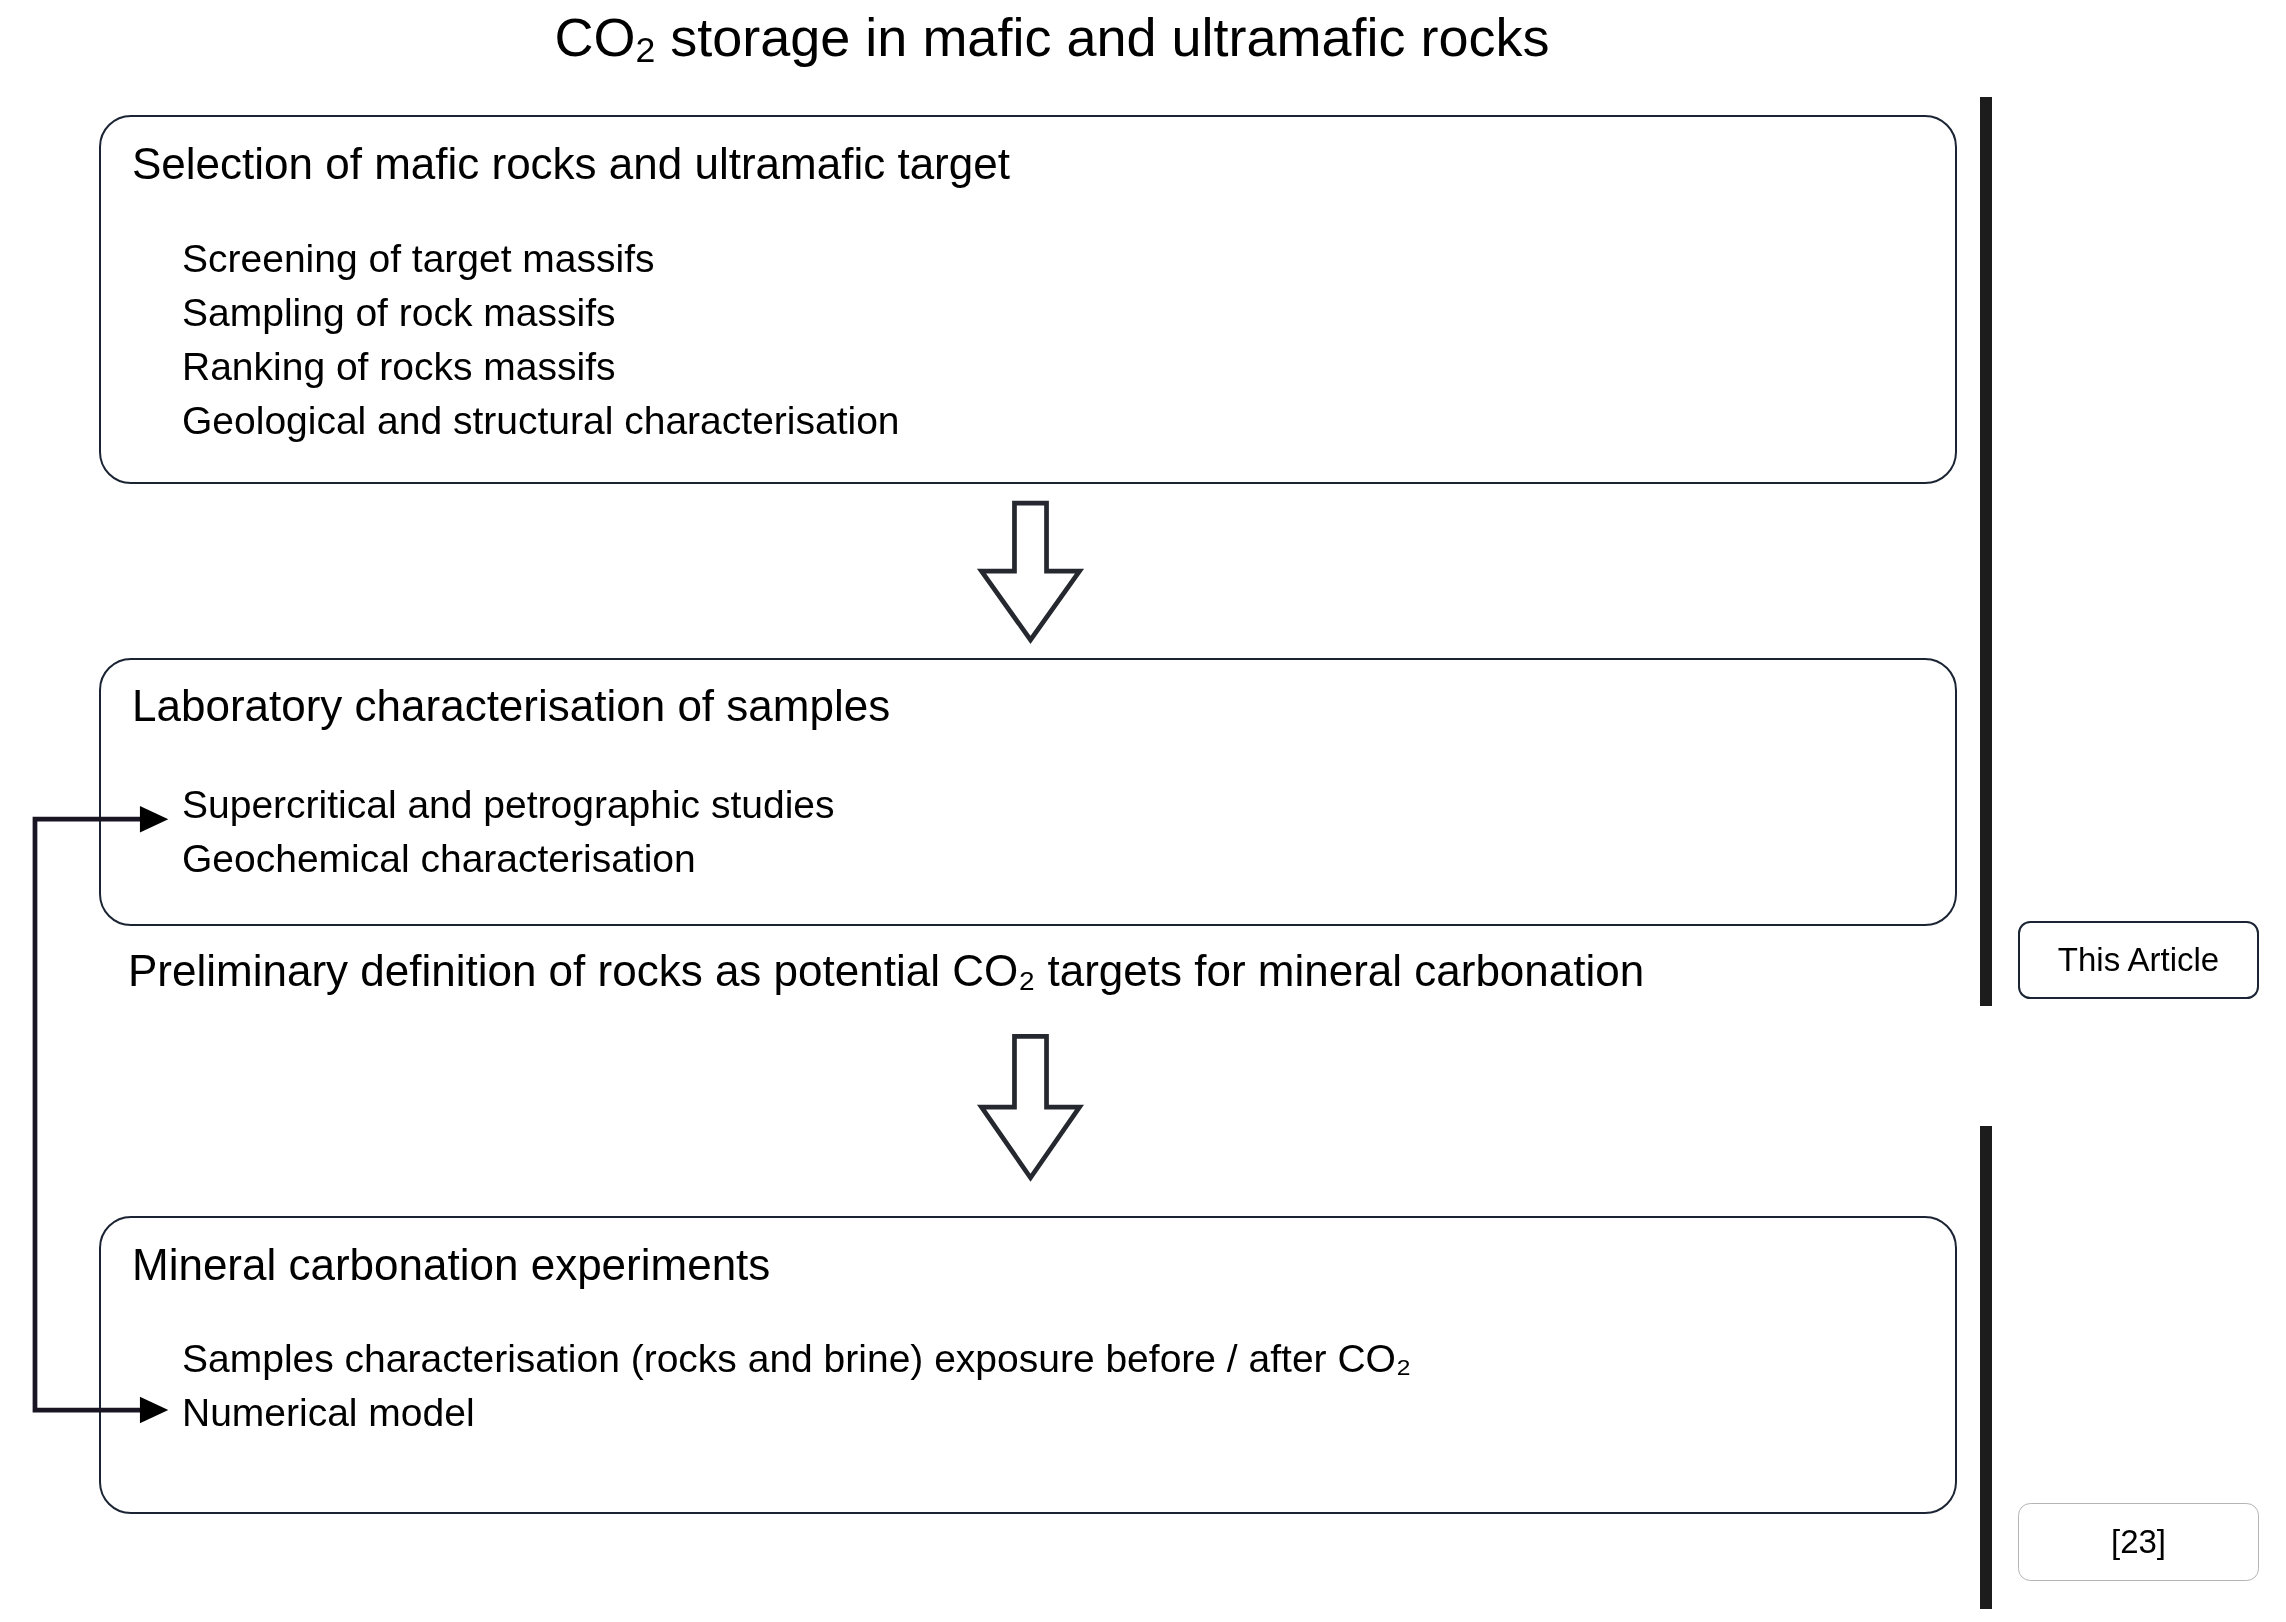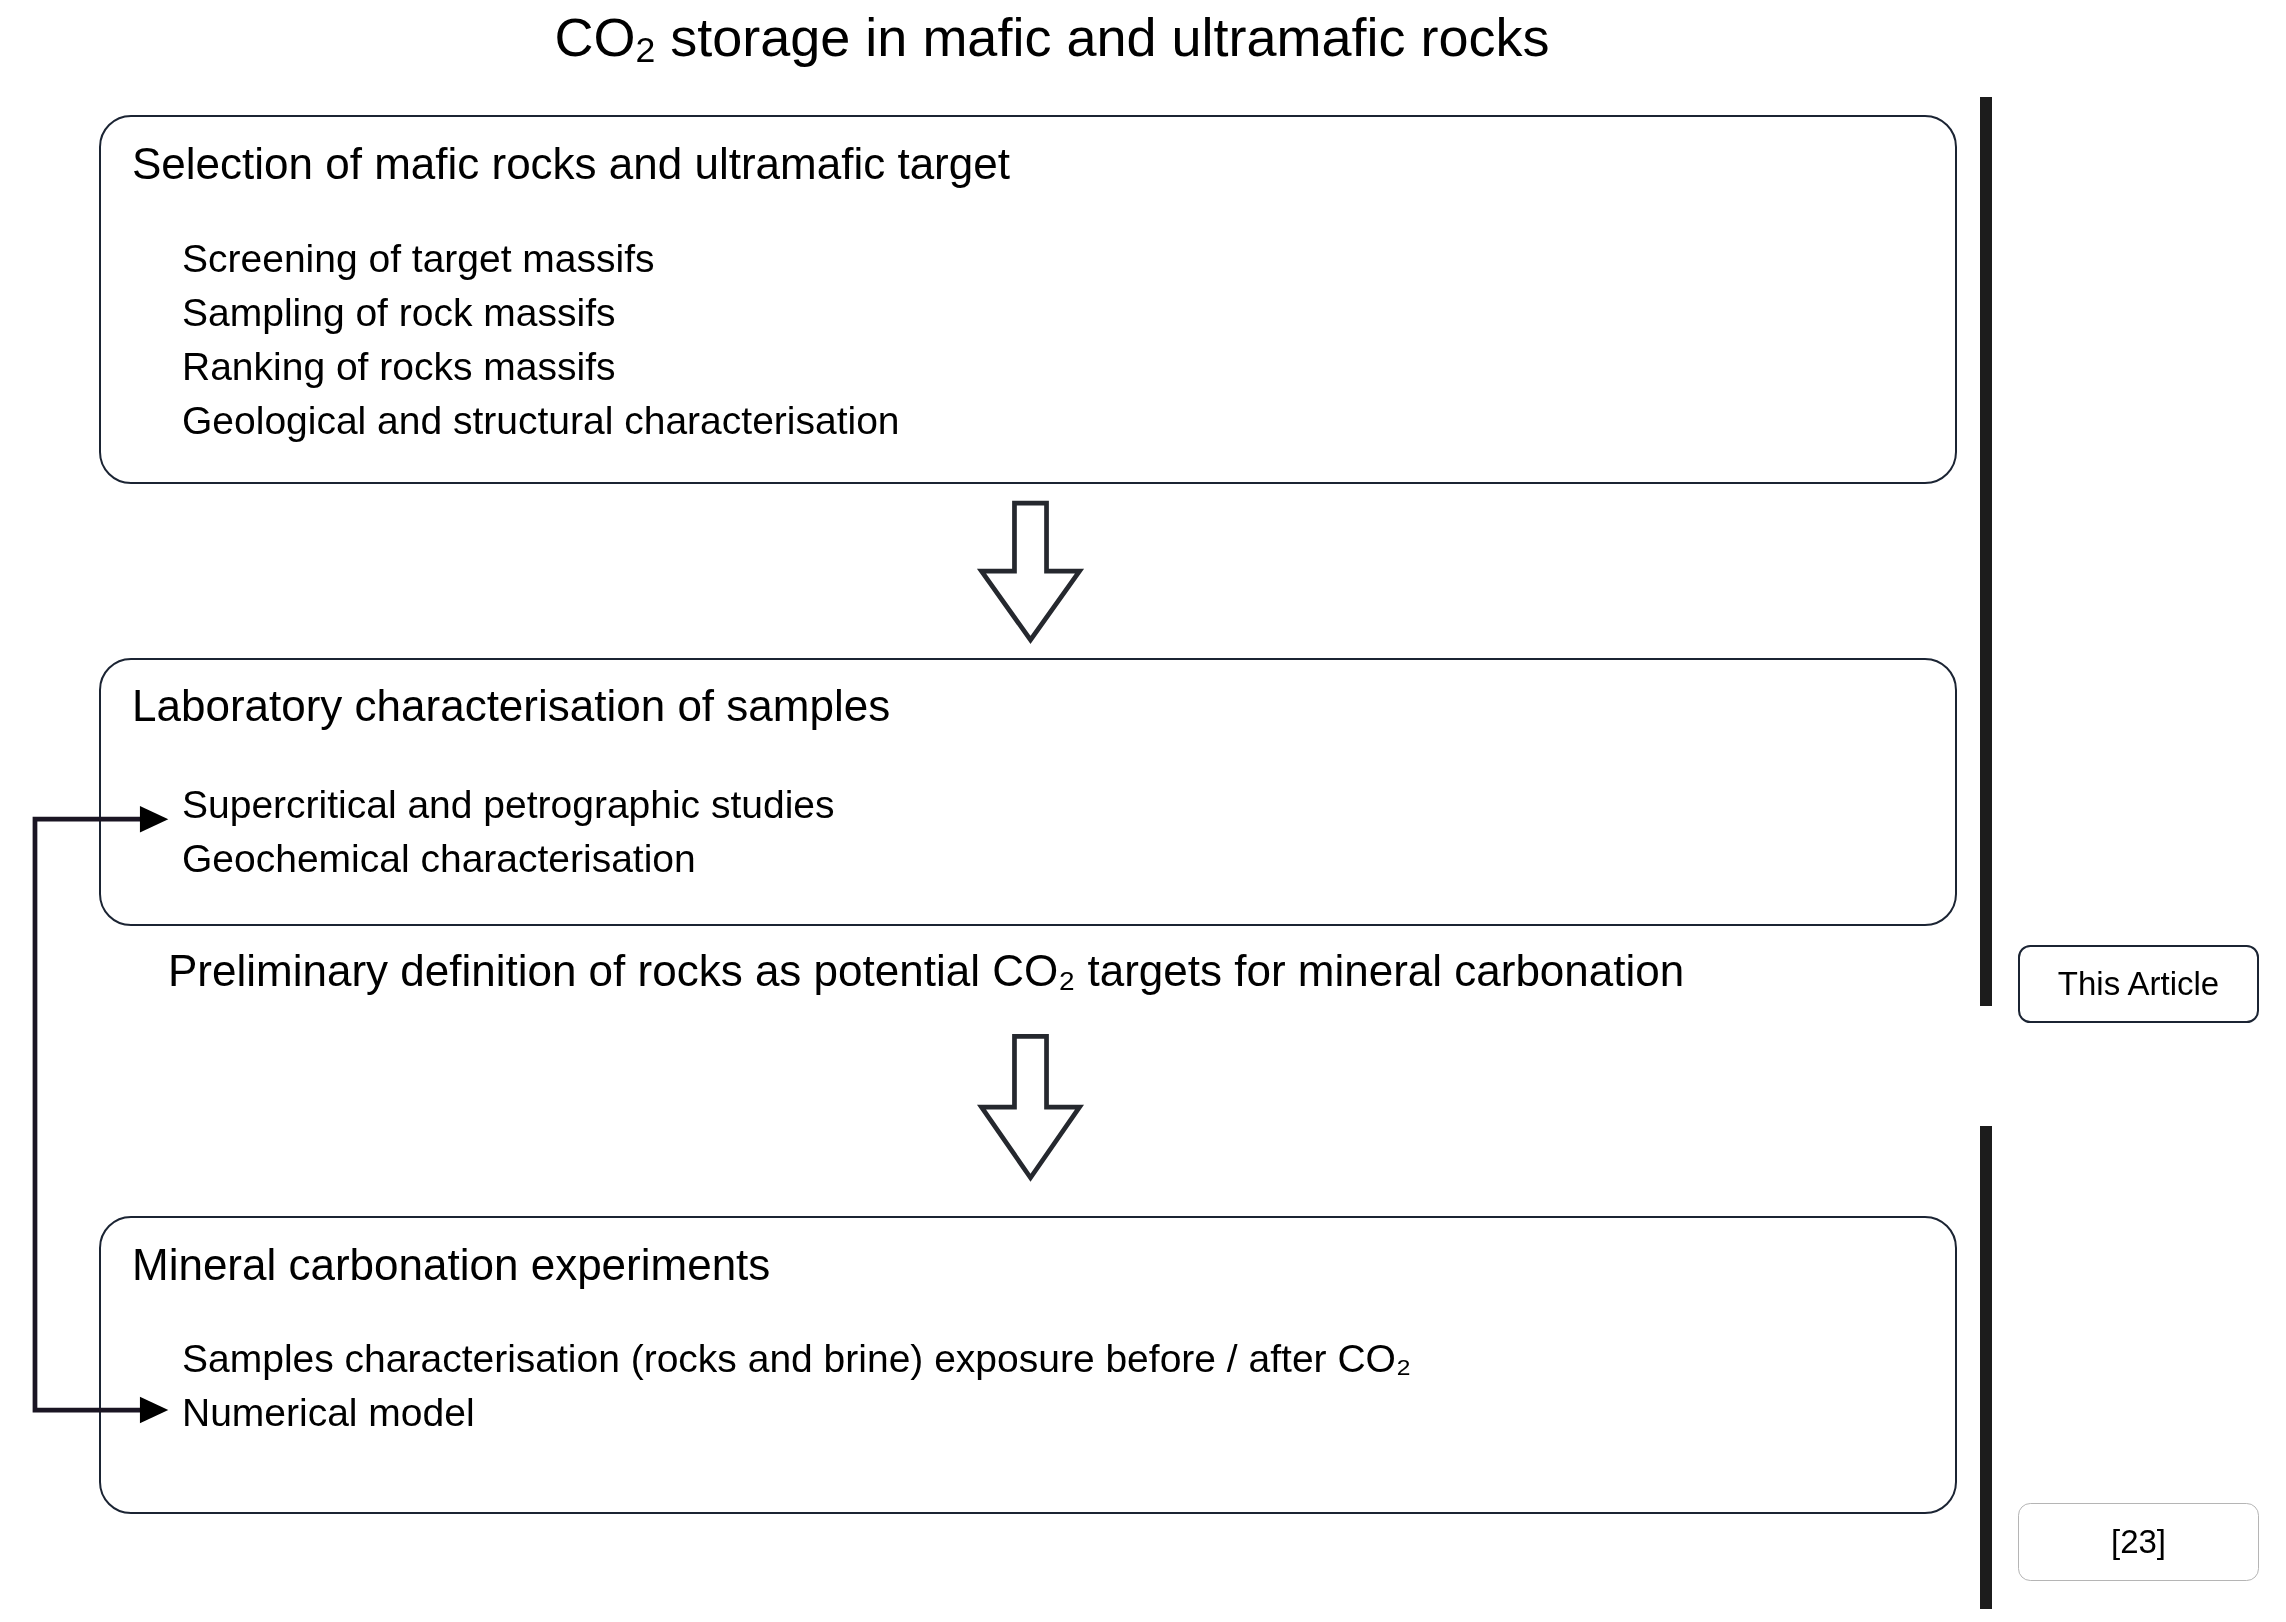--- a/index.html
+++ b/index.html
@@ -84,21 +84,21 @@
     box-sizing: border-box;
     background: #ffffff;
     border-radius: 12.3px;
     display: flex;
     align-items: center;
     justify-content: center;
     font-size: 33px;
     color: #000000;
     white-space: nowrap;
   }
-  .legend-box.navy  { border: 2.8px solid #1b2433; margin-top: 24px; }
+  .legend-box.navy  { border: 2.8px solid #1b2433; }
   .legend-box.gray  { border: 1.9px solid #b5b5b5; }
 
   sub {
     font-size: 0.66em;
     vertical-align: -0.18em;
   }
 </style>
 </head>
 <body>
 
@@ -127,21 +127,21 @@
 
   <div class="stage-box" style="left:99px; top:658px; width:1858px; height:268px;"></div>
 
   <div class="stage-heading" style="left:132px; top:684px;">Laboratory characterisation of samples</div>
 
   <div class="stage-list" style="left:182px; top:778px;">
     <div>Supercritical and petrographic studies</div>
     <div>Geochemical characterisation</div>
   </div>
 
-  <div class="outcome-text" style="left:128px; top:949px;margin-left:40px;">Preliminary definition of rocks as potential CO₂ targets for mineral carbonation</div>
+  <div class="outcome-text" style="left:128px; top:949px;">Preliminary definition of rocks as potential CO₂ targets for mineral carbonation</div>
 
   <div class="block-arrow" style="left:973px; top:1033px; width:115px; height:149px;">
     <svg width="115" height="149" viewBox="0 0 122 157">
       <polygon points="44,3 78,3 78,78 113,78 61,153 9,78 44,78" fill="#ffffff" stroke="#25282e" stroke-width="5" stroke-linejoin="miter"></polygon>
     </svg>
   </div>
 
   <div class="stage-box" style="left:99px; top:1216px; width:1858px; height:298px;"></div>
 
   <div class="stage-heading" style="left:132px; top:1243px;">Mineral carbonation experiments</div>

